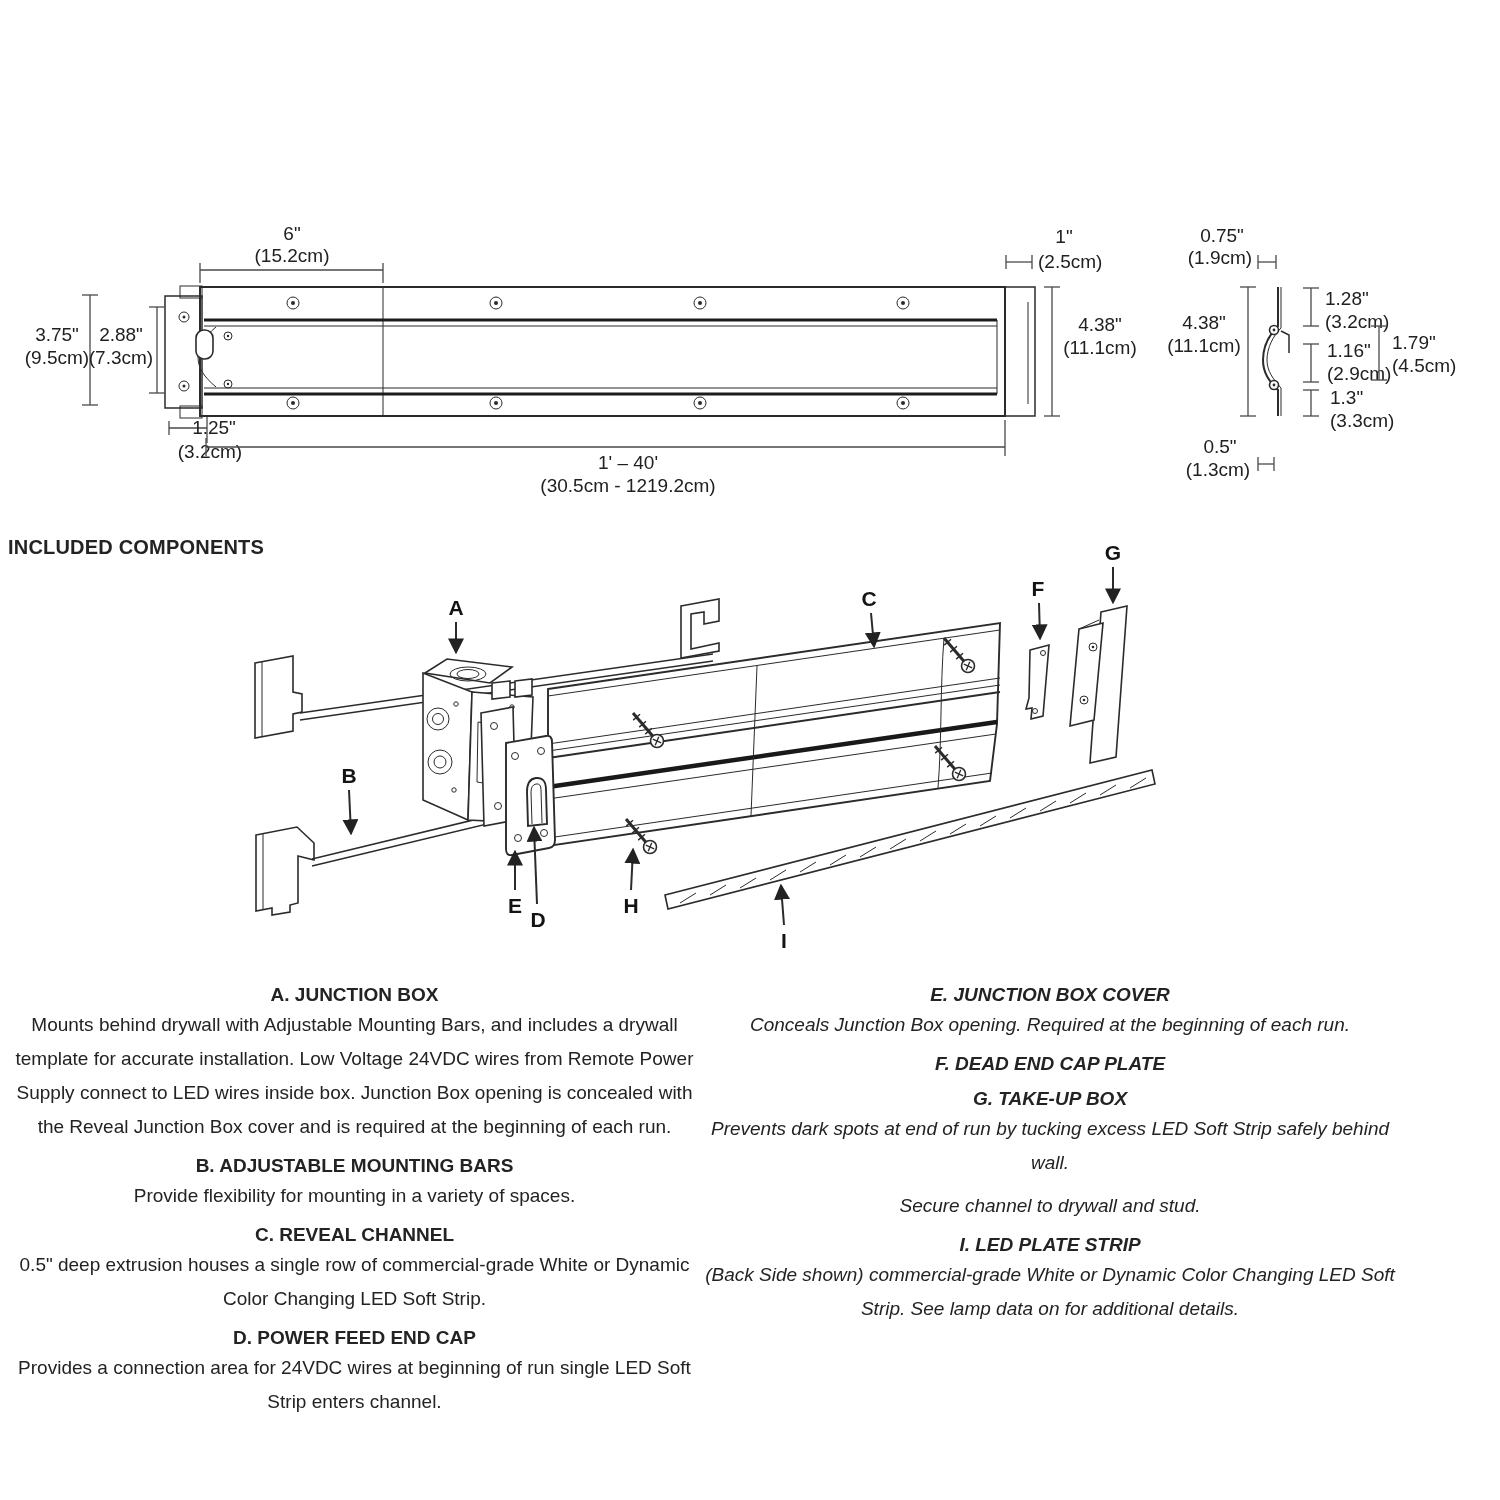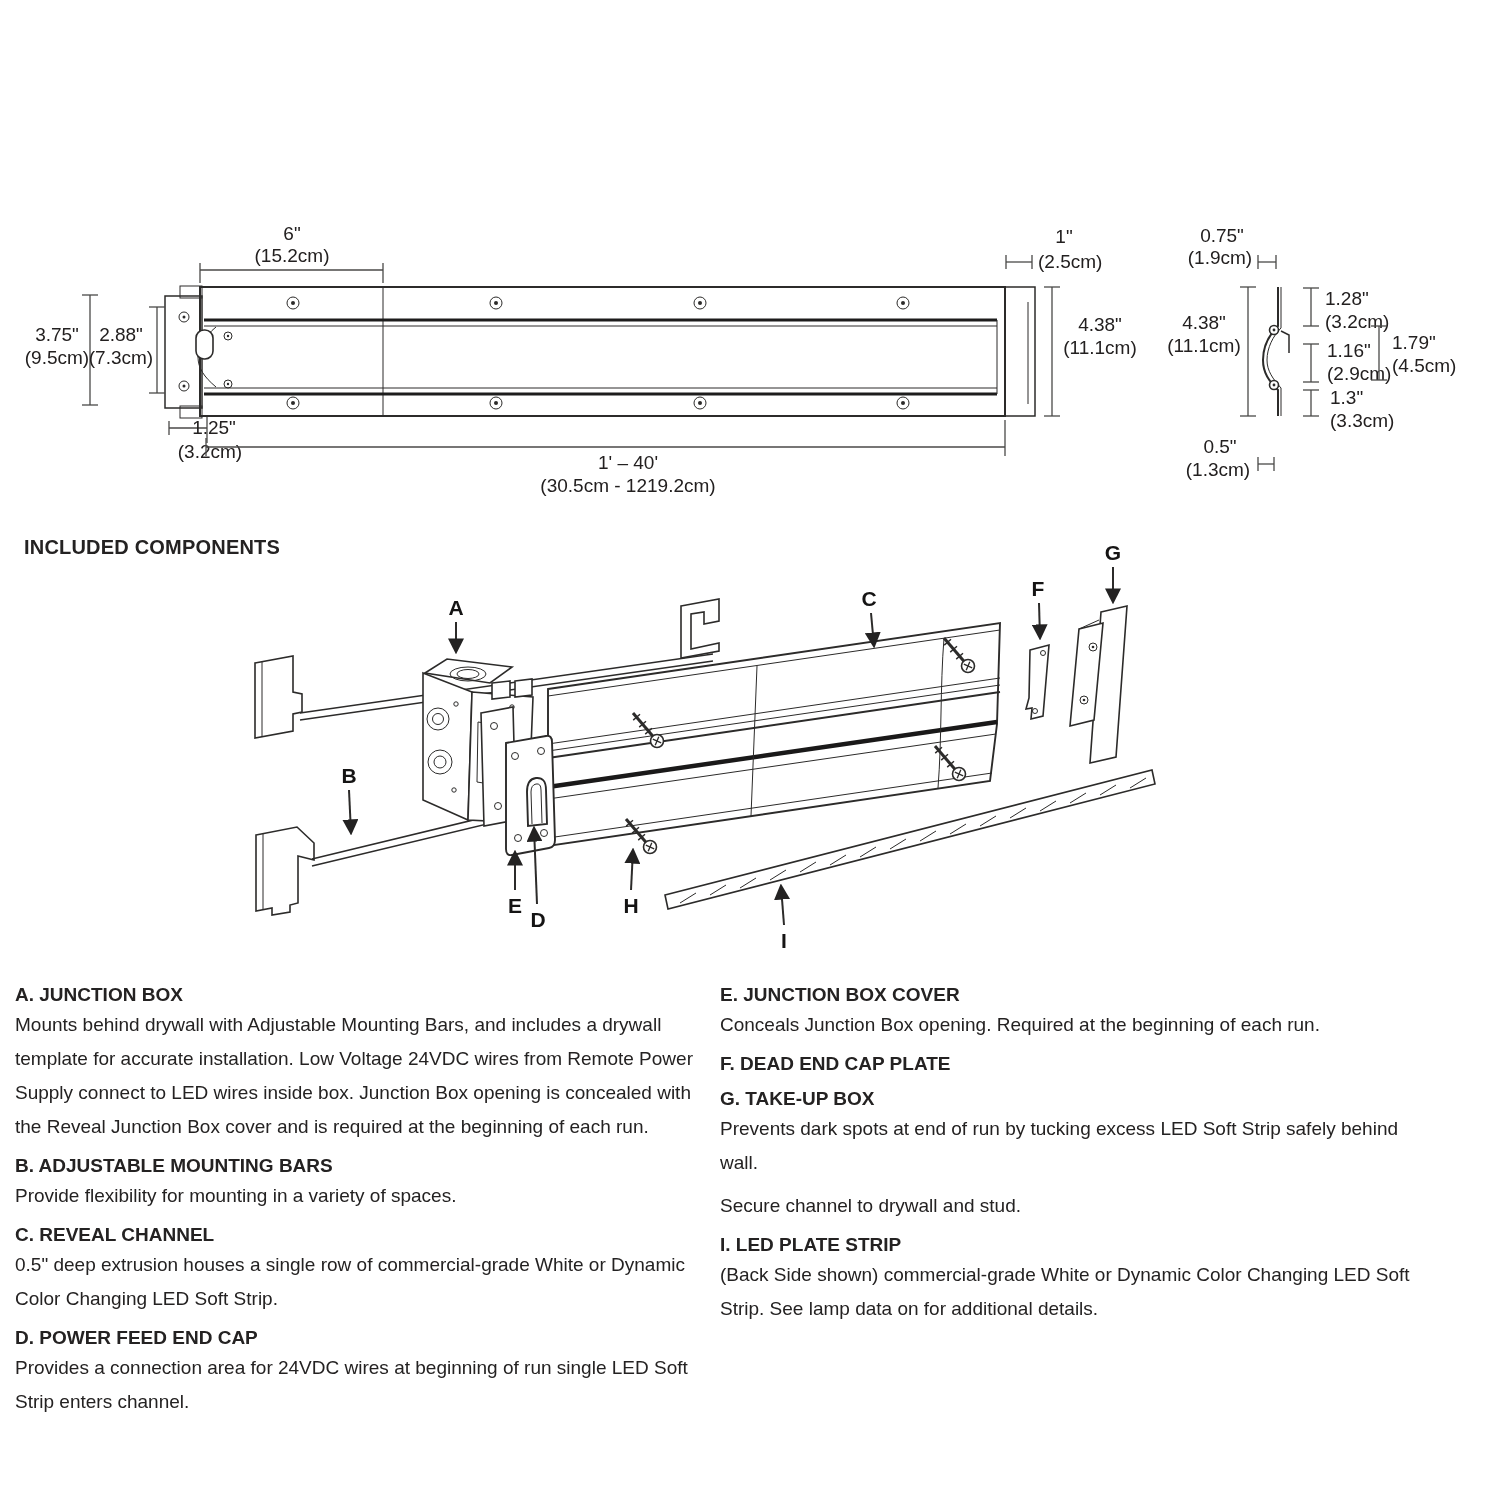--- a/index.html
+++ b/index.html
@@ -13,27 +13,27 @@
   .lbl  { font-size:21px; font-weight:bold; fill:#151414; }
   .ln   { stroke:#2c2b2a; stroke-width:1.5; fill:none; }
   .thin { stroke:#2c2b2a; stroke-width:1; fill:none; }
   .med  { stroke:#2c2b2a; stroke-width:2; fill:none; }
   .thick{ stroke:#1d1c1c; stroke-width:2.8; fill:none; }
   .slot { stroke:#1a1919; stroke-width:4.5; fill:none; }
   .dimln{ stroke:#4a4947; stroke-width:1.3; fill:none; }
   .wfill{ fill:#ffffff; stroke:#2c2b2a; stroke-width:1.6; }
   .wfill2{ fill:#ffffff; stroke:#2c2b2a; stroke-width:1.9; }
   .page-heading {
-    position:absolute; left:24px; top:536px;
+    position:absolute; left:8px; top:536px;
     font-size:20px; font-weight:bold; letter-spacing:0.2px; color:#242222;
   }
   .col { position:absolute; top:982px; }
   #col-left  { left:15px;  width:679px; }
-  #col-right { left:720px; width:712px; }
-  .sec { margin:0 0 9px 0; }
+  #col-right { left:694px; width:712px;font-style:italic; }
+  .sec { margin:0 0 9px 0;text-align:center; }
   .sec h3 { margin:0; font-size:19px; line-height:26px; font-weight:bold; color:#242222; }
   .sec p  { margin:0; font-size:19px; line-height:34px; color:#242222; }
 </style>
 </head>
 <body>
 
 <div class="page">
 
 <svg class="art" width="1500" height="1500" viewBox="0 0 1500 1500">
   <defs>

